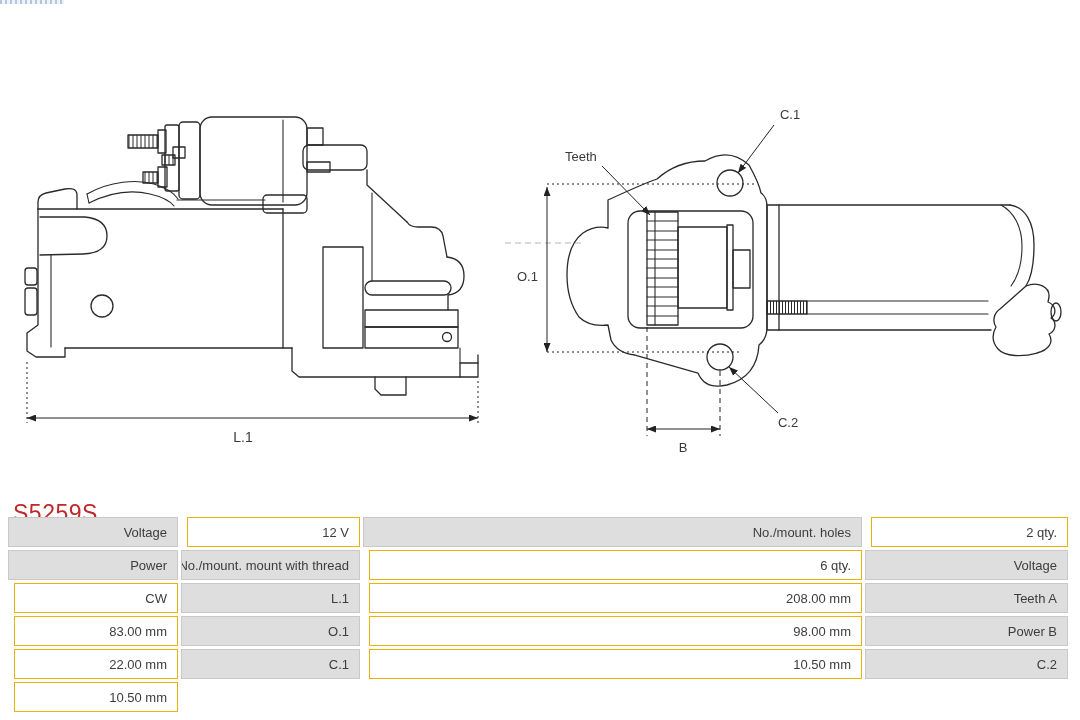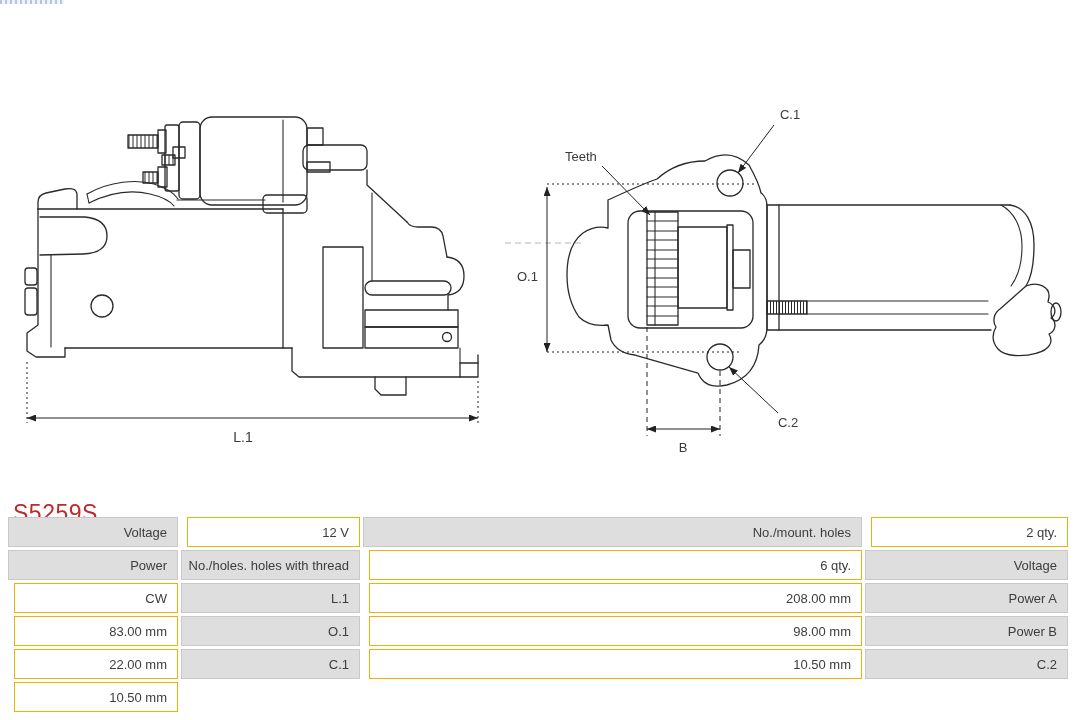--- a/index.html
+++ b/index.html
@@ -210,29 +210,29 @@
 
   <h1 class="part-number">S5259S</h1>
 
   <div class="spec-table">
     <div class="cell-label">Voltage</div>
     <div class="cell-value">12 V</div>
     <div class="cell-label">No./mount. holes</div>
     <div class="cell-value">2 qty.</div>
 
     <div class="cell-label">Power</div>
-    <div class="cell-label">No./holes. holes with thread</div>
+    <div class="cell-label">No./mount. mount with thread</div>
     <div class="cell-value">6 qty.</div>
 
     <div class="cell-label">Voltage</div>
     <div class="cell-value">CW</div>
     <div class="cell-label">L.1</div>
     <div class="cell-value">208.00 mm</div>
 
-    <div class="cell-label">Power A</div>
+    <div class="cell-label">Teeth A</div>
     <div class="cell-value">83.00 mm</div>
     <div class="cell-label">O.1</div>
     <div class="cell-value">98.00 mm</div>
 
     <div class="cell-label">Power B</div>
     <div class="cell-value">22.00 mm</div>
     <div class="cell-label">C.1</div>
     <div class="cell-value">10.50 mm</div>
 
     <div class="cell-label">C.2</div>

